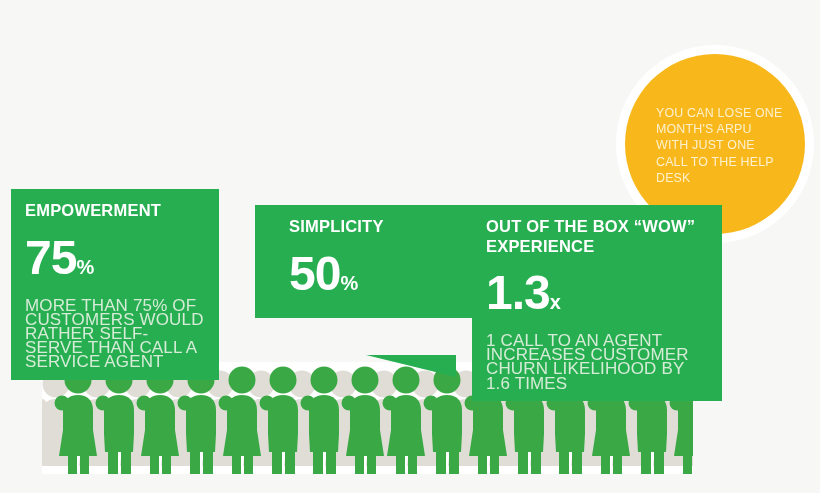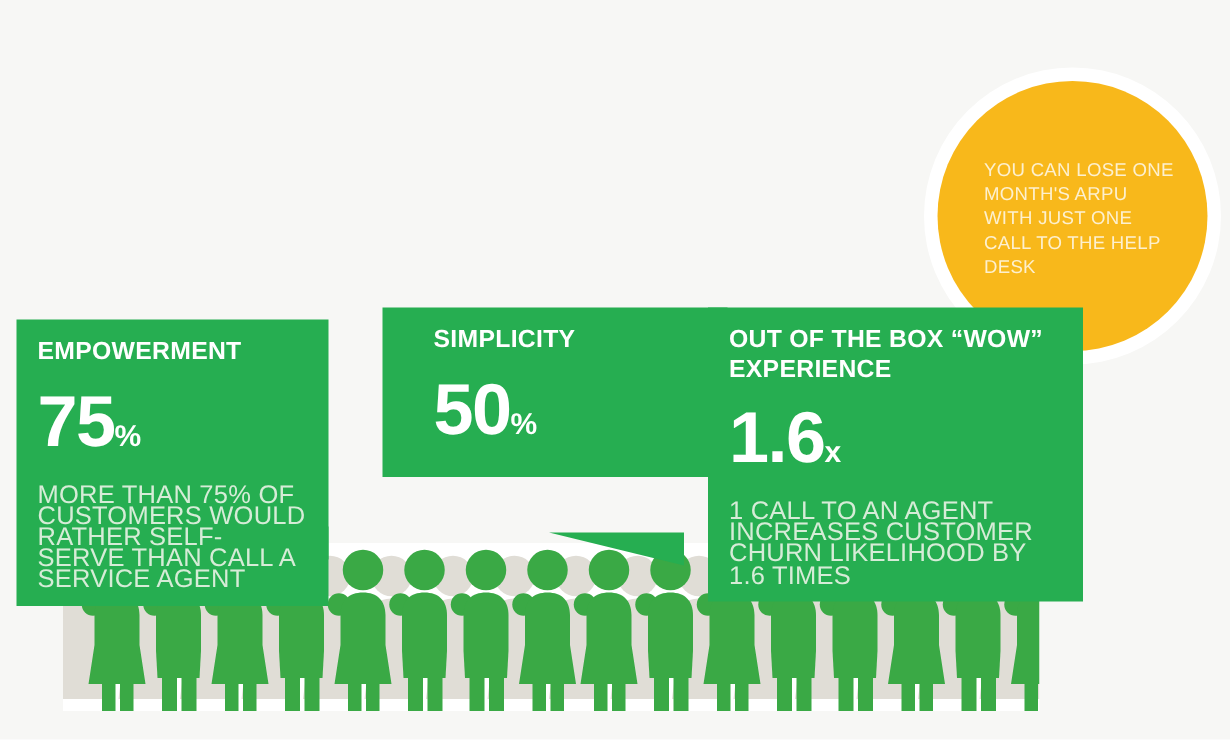--- a/index.html
+++ b/index.html
@@ -95,21 +95,21 @@
     color: #d6ecd7;
     font-size: 17px;
     line-height: 14.2px;
     letter-spacing: 0.15px;
     text-transform: uppercase;
     margin-top: 7px;
     white-space: pre-line;
   }
 
   
-  #card-1 { left: 11px;  top: 213px; width: 208px; }
+  #card-1 { left: 11px;  top: 189px; width: 208px; }
   #card-2 { left: 255px; top: 205px; width: 210px; padding-left: 20px; }
   #card-3 { left: 472px; top: 205px; width: 250px; }
 
   
   .tail {
     position: absolute;
     width: 0;
     height: 0;
     z-index: 10;
   }
@@ -241,19 +241,19 @@
         <span>50</span><span class="unit">%</span>
       </div>
     </div>
   </div>
 
   <div class="tail" id="tail-3"></div>
   <div class="card" id="card-3">
     <div class="card-inner">
       <div class="card-title">OUT OF THE BOX “WOW” EXPERIENCE</div>
       <div class="card-figure">
-        <span>1.6</span><span class="unit-x">x</span>
+        <span>1.3</span><span class="unit-x">x</span>
       </div>
       <div class="card-desc">1 CALL TO AN AGENT INCREASES CUSTOMER CHURN LIKELIHOOD  BY 1.6 TIMES</div>
     </div>
   </div>
 
 </div>
 
 </body></html>

